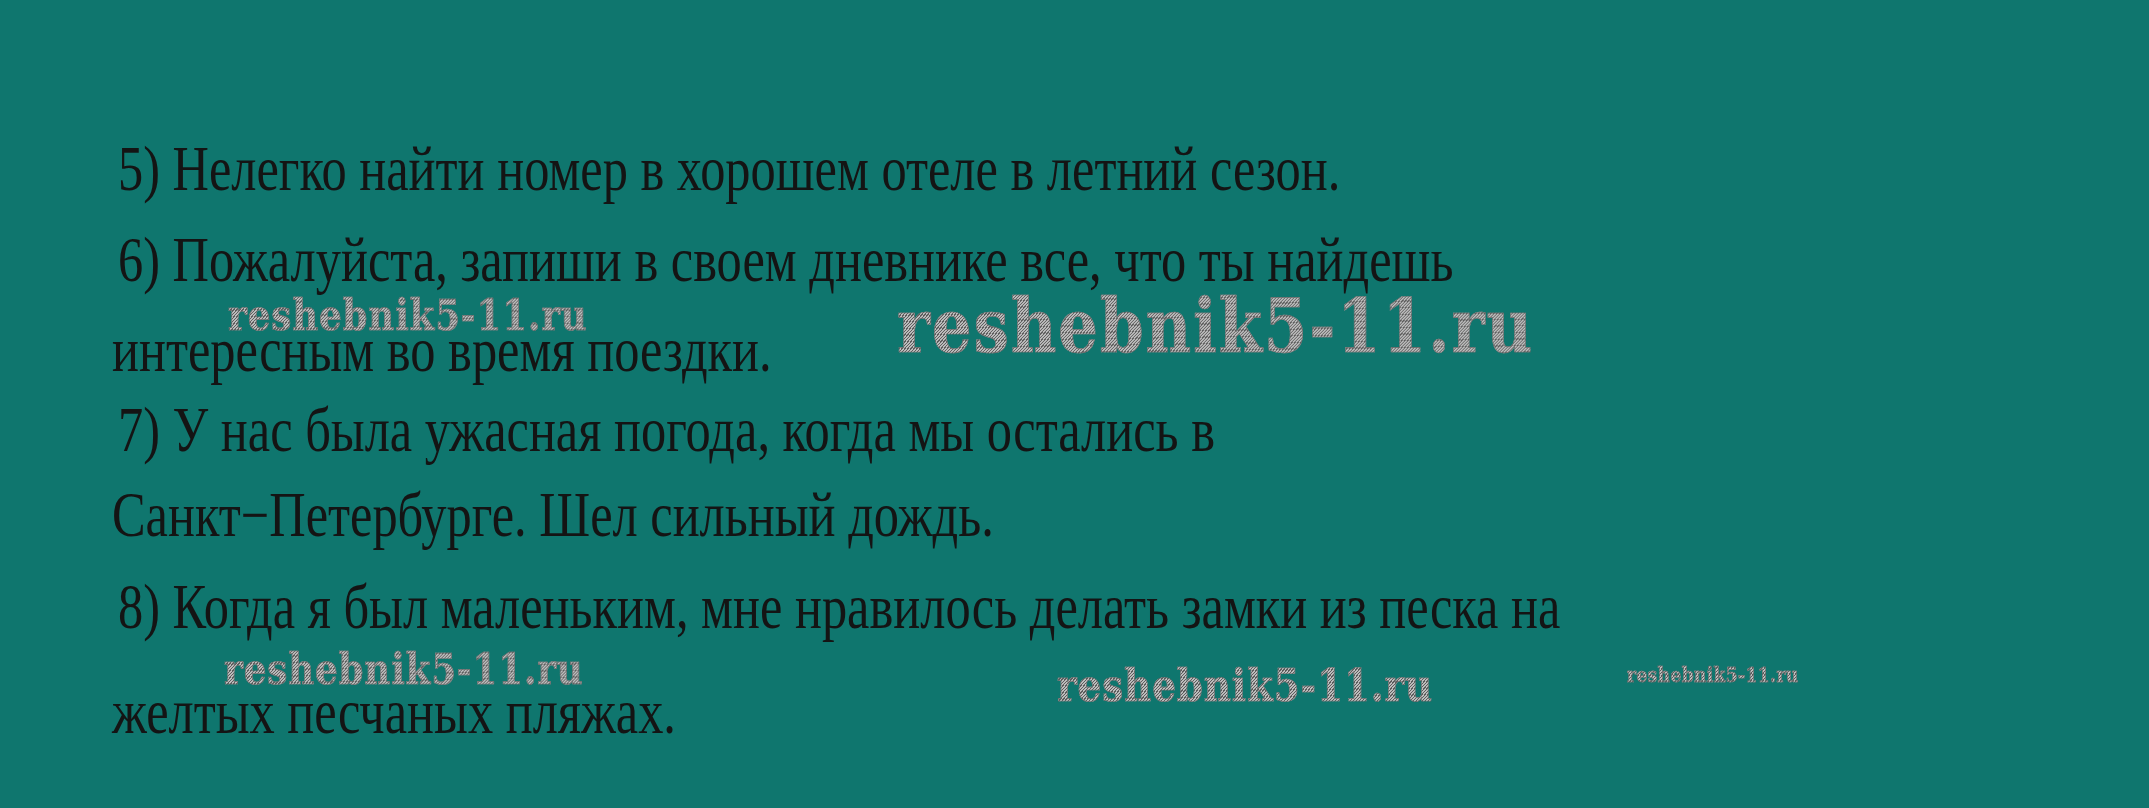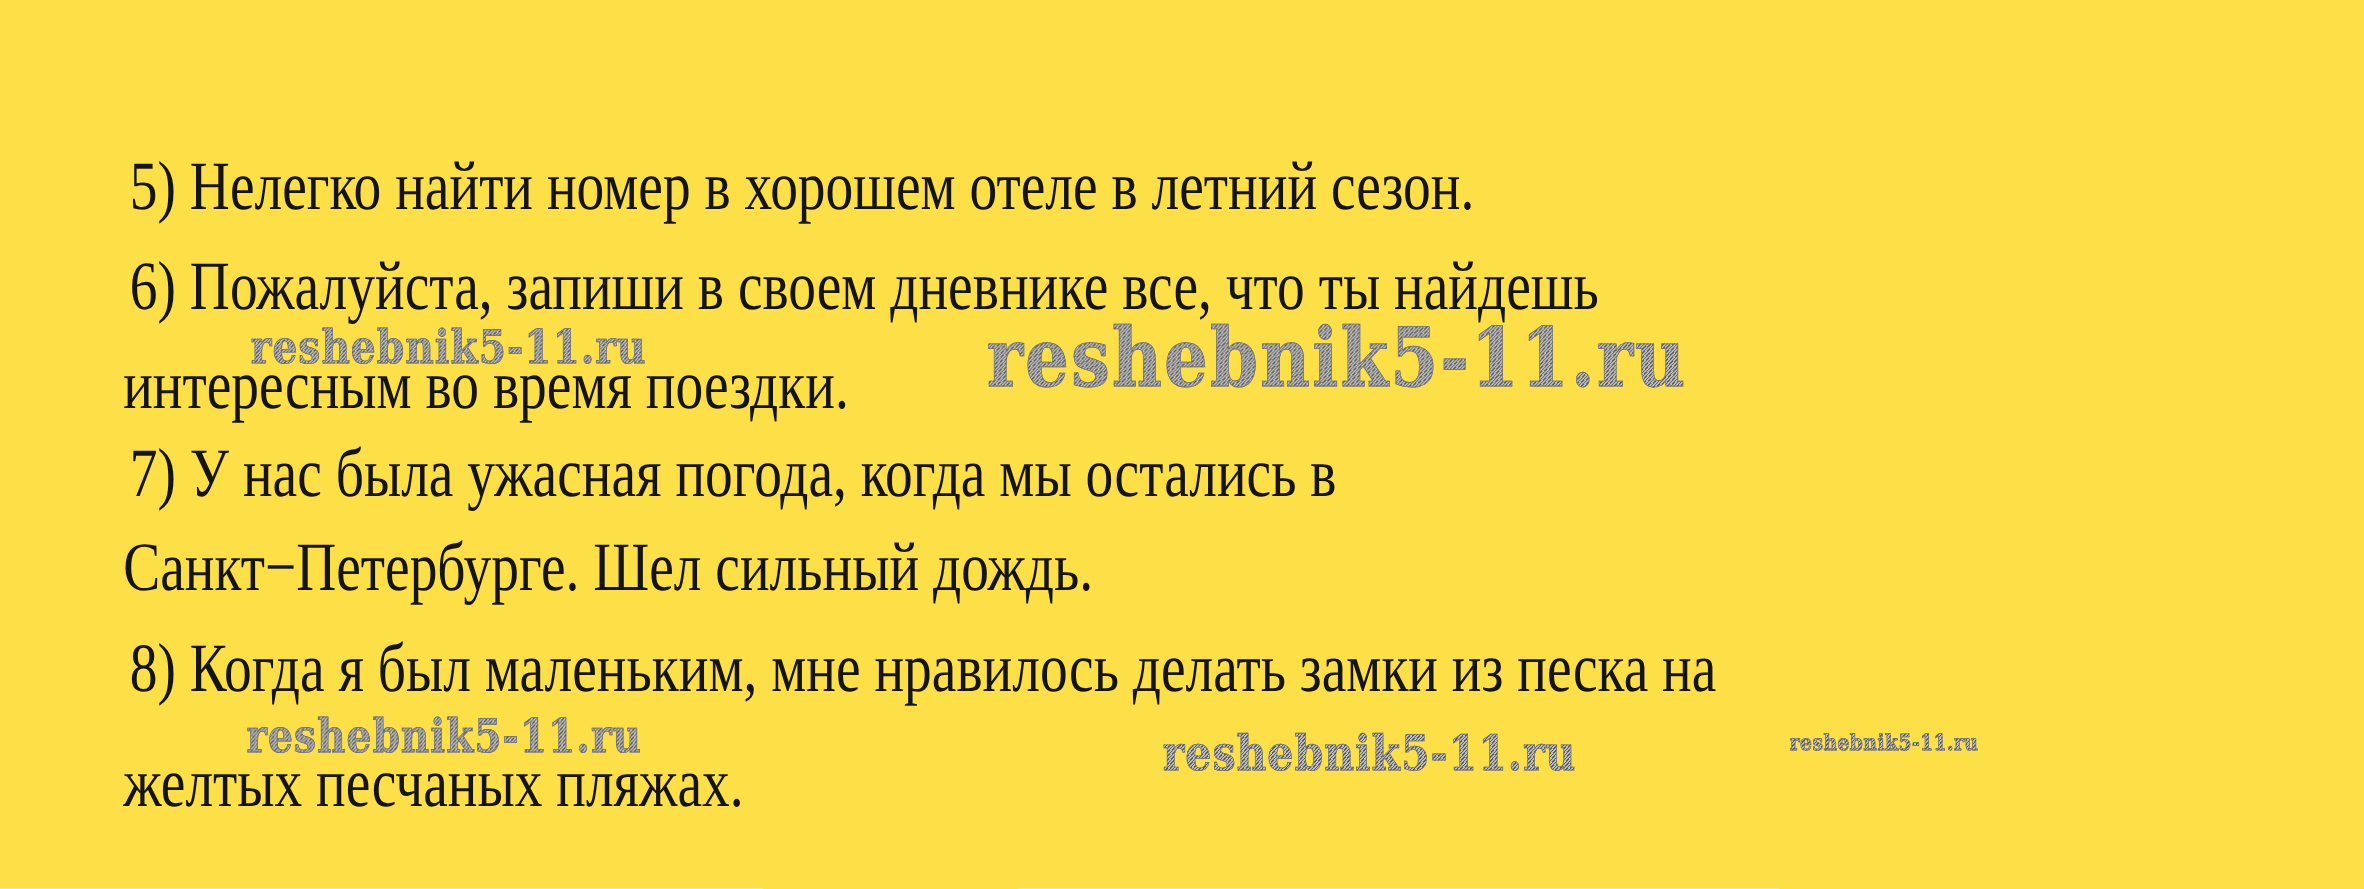--- a/index.html
+++ b/index.html
@@ -6,21 +6,21 @@
   html, body { width: 2149px; height: 808px; }
   body {
     position: relative;
     background: #ffffff;
     overflow: hidden;
     font-family: "Liberation Serif", serif;
   }
   .page {
     position: absolute;
     inset: 0;
-    background: #fde047;
+    background: #0f766e;
   }
   .doc-line {
     position: absolute;
     font-family: "Liberation Serif", serif;
     font-size: 63px;
     line-height: 1;
     color: #141414;
     white-space: nowrap;
     transform: scaleX(0.80);
     transform-origin: 0 0;

